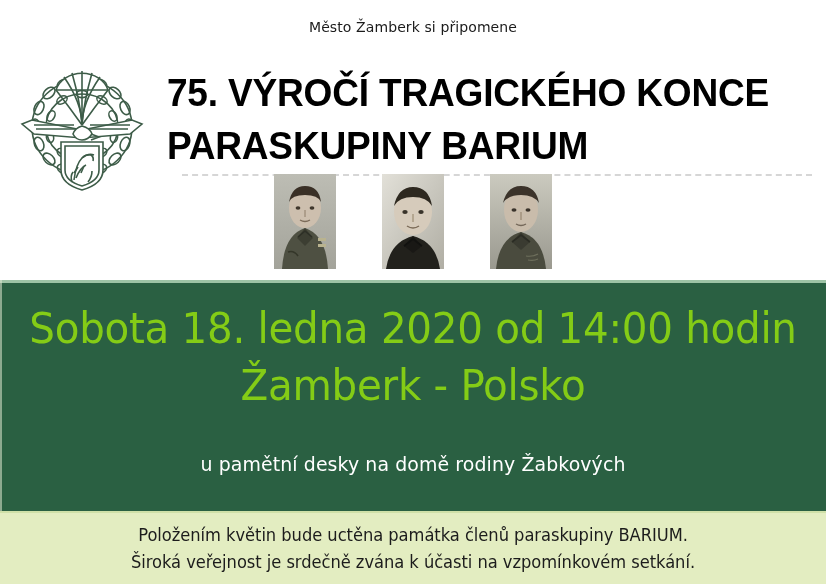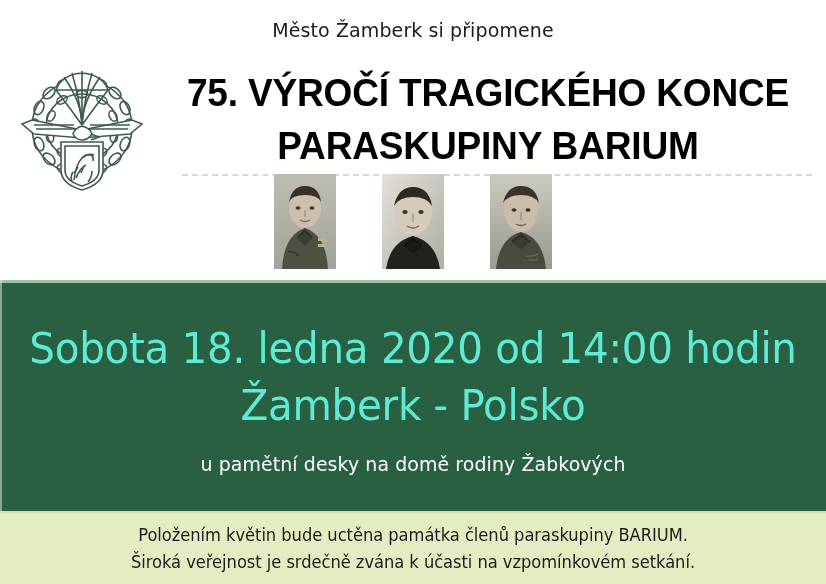--- a/index.html
+++ b/index.html
@@ -19,38 +19,37 @@
   }
 
   
   .header{
     position:absolute;left:0;top:0;width:826px;height:279px;
     background:#ffffff;
   }
   .kicker{
     position:absolute;left:0;top:19px;width:826px;
     text-align:center;
-    font-size:19px;
+    font-size:14px;
     color:#1b1b1b;
     letter-spacing:.1px;
     font-family:"DejaVu Sans","Liberation Sans",sans-serif;
     font-weight:400;
   }
 
   
   .emblem{
     position:absolute;left:12px;top:42px;
     width:140px;height:150px;
   }
   .emblem svg{display:block;width:140px;height:150px;}
 
   
   .title-block{
     position:absolute;left:150px;top:66px;width:676px;
-    text-align:center;
   }
   .title-line{
     display:block;
     font-family:"Liberation Sans","DejaVu Sans",sans-serif;
     font-weight:700;
     font-size:39px;
     line-height:53px;
     color:#000000;
     letter-spacing:-0.2px;
     transform:scaleX(.95);
@@ -82,22 +81,21 @@
   
   .band{
     position:absolute;left:0;top:280px;width:826px;height:231px;
     background:#2a6042;
     border-top:3px solid #9dc3a5;
     box-sizing:border-box;
   }
   .band-main{
     position:absolute;left:0;top:17px;width:826px;
     text-align:center;
-    color:#5eead4;
-    margin-top:20px;
+    color:#84cc16;
   }
   .band-line{
     display:block;
     font-family:"DejaVu Sans","Liberation Sans",sans-serif;
     font-weight:400;
     font-size:43px;
     line-height:57px;
     letter-spacing:-.3px;
     transform:scaleX(.94);
     transform-origin:center;

